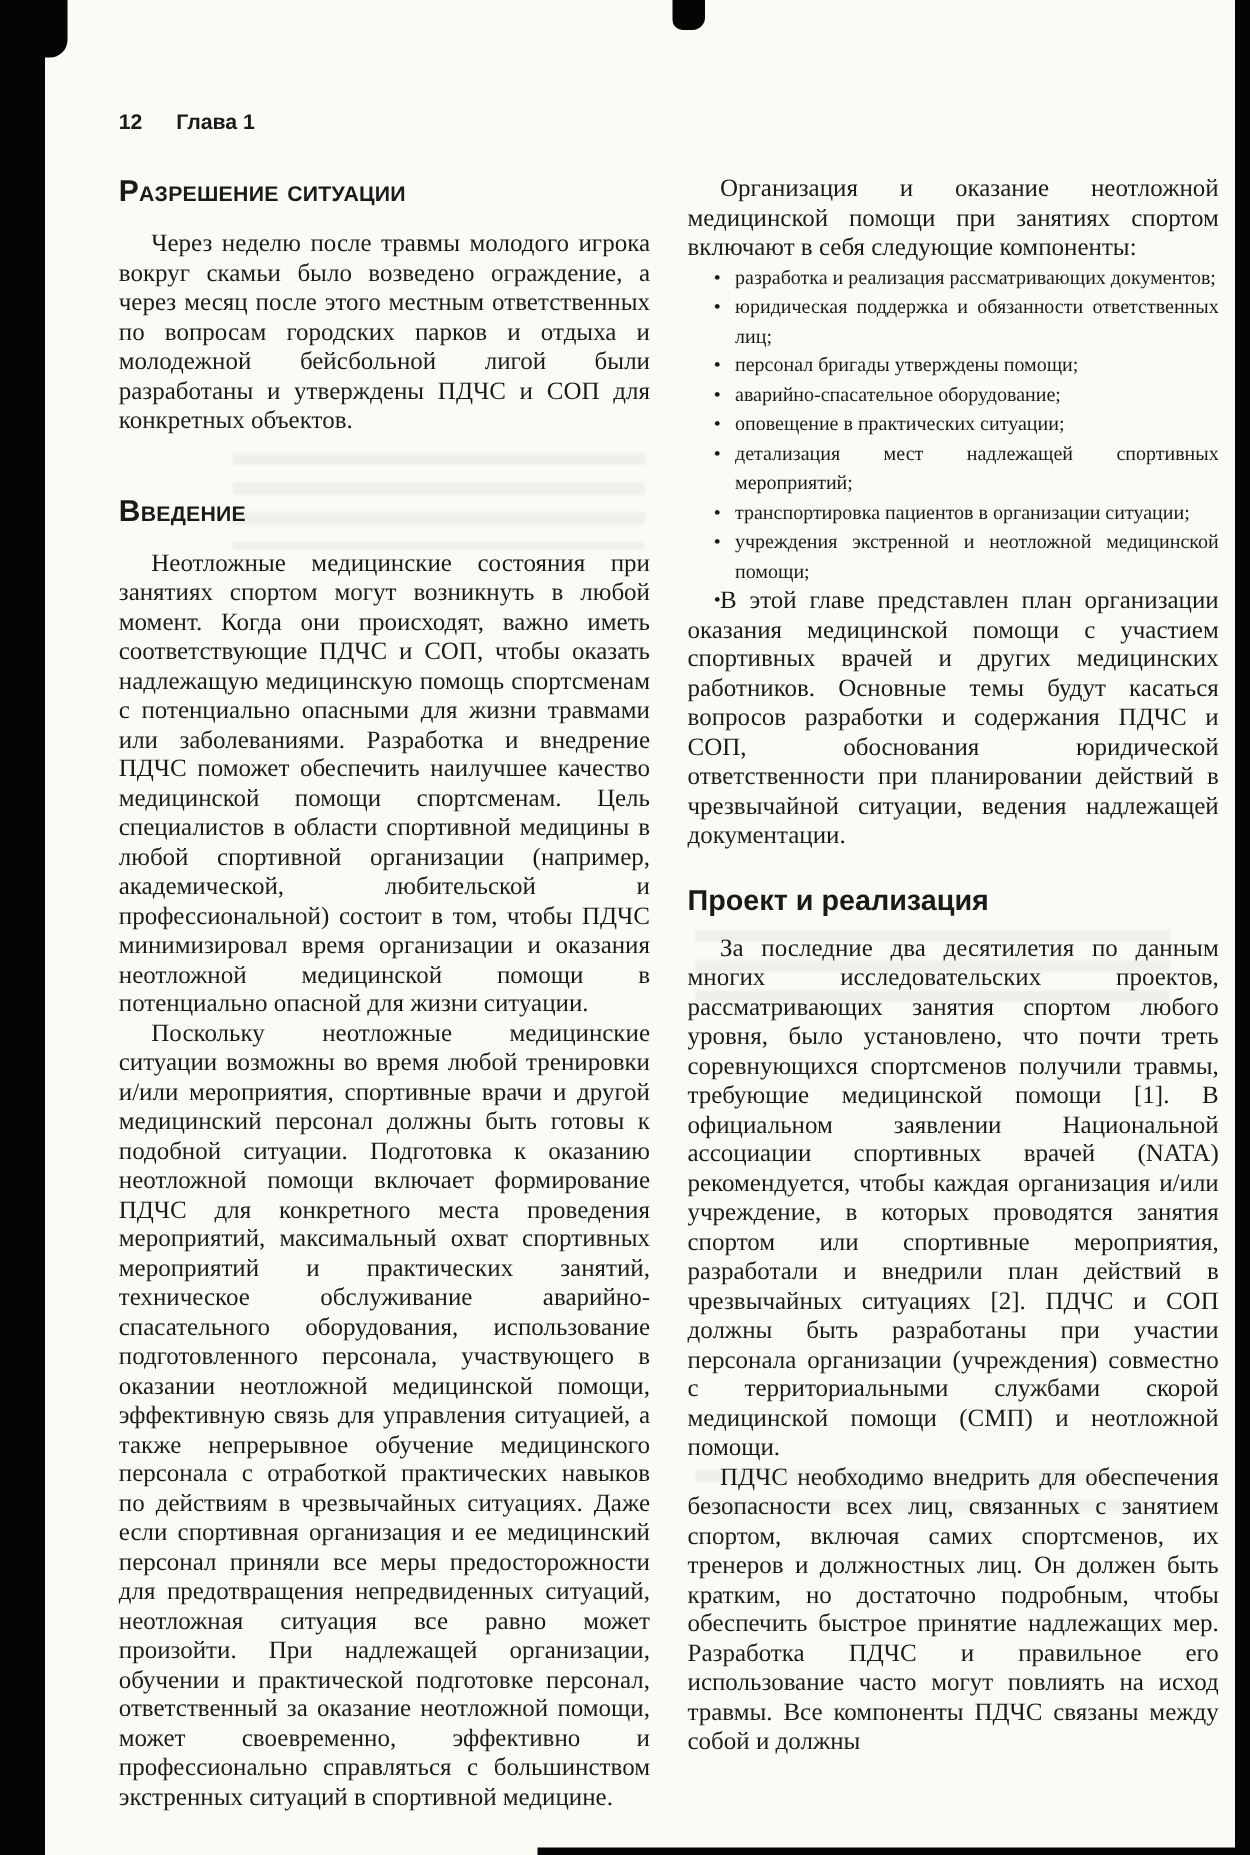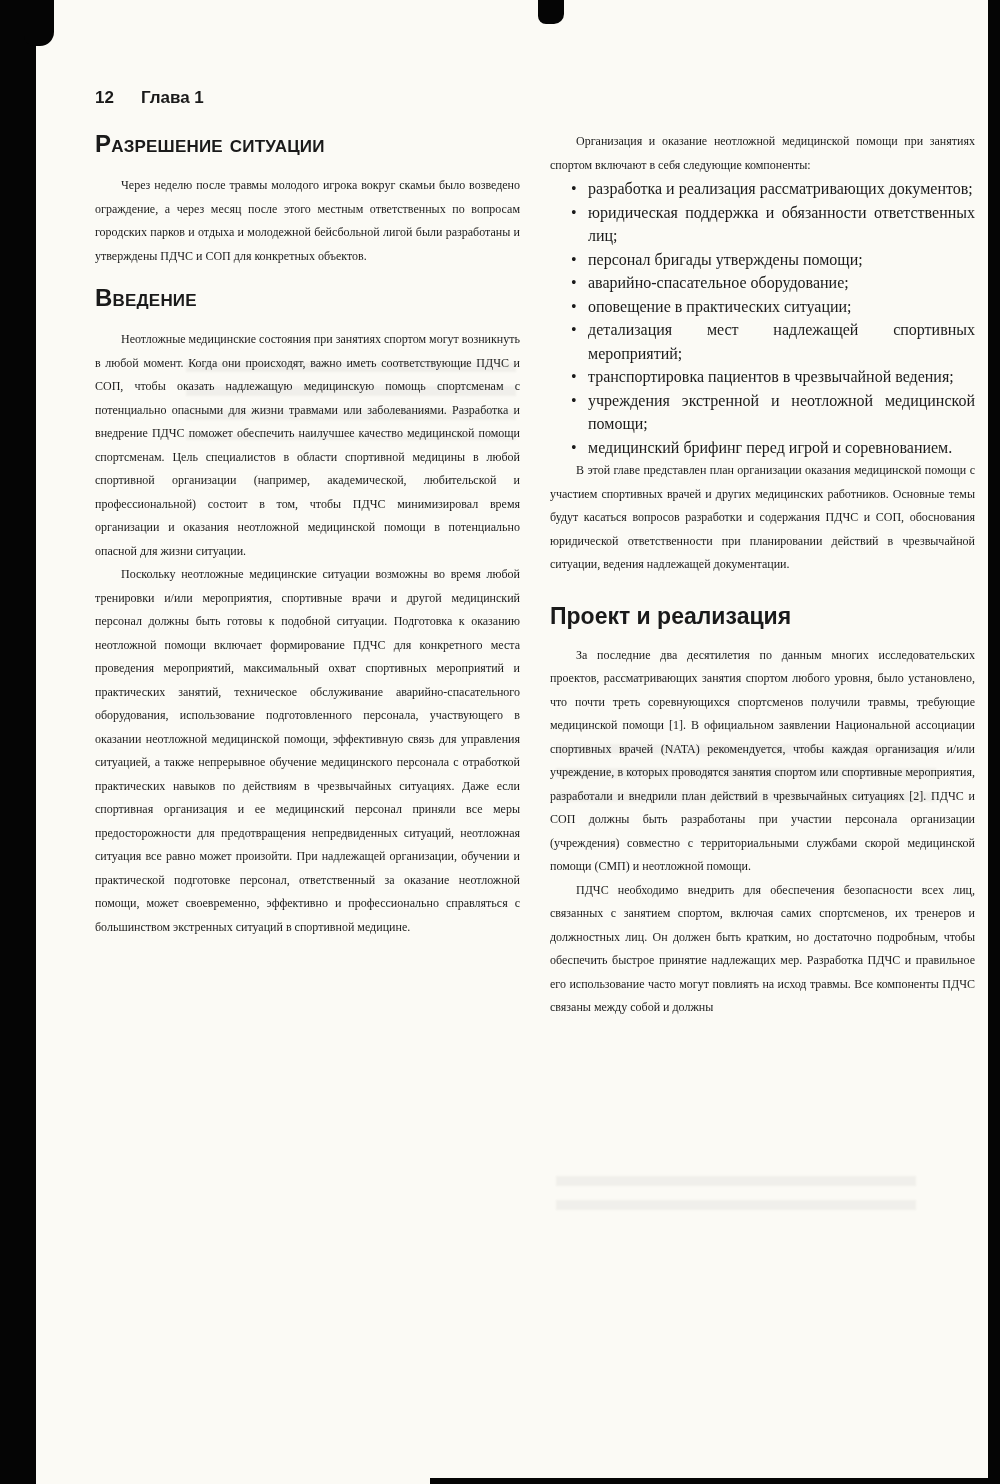--- a/index.html
+++ b/index.html
@@ -43,51 +43,51 @@
     z-index: 1;
   }
   .bleed-1 { left: 150px; top: 362px; width: 330px; height: 78px; }
   .bleed-2 { left: 520px; top: 744px; width: 380px; height: 62px; }
   .bleed-3 { left: 520px; top: 1176px; width: 360px; height: 36px; }
 
   .running-head {
     font-family: "Liberation Sans", "DejaVu Sans", sans-serif;
     font-weight: bold;
     font-size: 17px;
-    margin-bottom: 22px;
+    margin-bottom: 32px;
     position: relative; z-index: 2;
   }
   .running-head .chapter { margin-left: 27px; }
 
   .columns {
     display: flex;
     gap: 30px;
     position: relative; z-index: 2;
   }
   .col { flex: 1 1 0; min-width: 0; }
 
   .h-caps {
     font-family: "Liberation Sans", "DejaVu Sans", sans-serif;
     font-weight: bold;
     font-variant: small-caps;
     font-size: 24px;
     letter-spacing: 0.2px;
     margin: 0 0 16px 0;
   }
-  .h-gap { margin-top: 16px; }
+  .h-gap { margin-top: 47px; }
 
   .h-sans {
     font-family: "Liberation Sans", "DejaVu Sans", sans-serif;
     font-weight: bold;
     font-size: 23px;
     margin: 26px 0 14px 0;
   }
 
   .para {
-    font-size: 12px;
+    font-size: 20px;
     line-height: 23.5px;
     text-align: justify;
     text-indent: 26px;
     hyphens: auto;
   }
 
   ul.components {
     list-style: none;
     margin: 0;
     padding: 0 0 0 21px;
@@ -139,23 +139,23 @@
       <section class="col">
         <p class="para">Организация и оказание неотложной медицинской помощи при занятиях спортом включают в себя следующие компоненты:</p>
 
         <ul class="components">
           <li><span class="dot">•</span><span>разработка и реализация рассматривающих документов;</span></li>
           <li><span class="dot">•</span><span>юридическая поддержка и обязанности ответственных лиц;</span></li>
           <li><span class="dot">•</span><span>персонал бригады утверждены помощи;</span></li>
           <li><span class="dot">•</span><span>аварийно-спасательное оборудование;</span></li>
           <li><span class="dot">•</span><span>оповещение в практических ситуации;</span></li>
           <li><span class="dot">•</span><span>детализация мест надлежащей спортивных мероприятий;</span></li>
-          <li><span class="dot">•</span><span>транспортировка пациентов в чрезвычайной ведения;</span></li>
+          <li><span class="dot">•</span><span>транспортировка пациентов в организации ситуации;</span></li>
           <li><span class="dot">•</span><span>учреждения экстренной и неотложной медицинской помощи;</span></li>
-          <li><span class="dot">•</span><span>медицинский брифинг перед игрой и соревнованием.</span></li>
+          <li><span class="dot">•</span></li>
         </ul>
 
         <p class="para">В этой главе представлен план организации оказания медицинской помощи с участием спортивных врачей и других медицинских работников. Основные темы будут касаться вопросов разработки и содержания ПДЧС и СОП, обоснования юридической ответственности при планировании действий в чрезвычайной ситуации, ведения надлежащей документации.</p>
 
         <h2 class="h-sans">Проект и реализация</h2>
         <p class="para">За последние два десятилетия по данным многих исследовательских проектов, рассматривающих занятия спортом любого уровня, было установлено, что почти треть соревнующихся спортсменов получили травмы, требующие медицинской помощи [1]. В официальном заявлении Национальной ассоциации спортивных врачей (NATA) рекомендуется, чтобы каждая организация и/или учреждение, в которых проводятся занятия спортом или спортивные мероприятия, разработали и внедрили план действий в чрезвычайных ситуациях [2]. ПДЧС и СОП должны быть разработаны при участии персонала организации (учреждения) совместно с территориальными службами скорой медицинской помощи (СМП) и неотложной помощи.</p>
         <p class="para">ПДЧС необходимо внедрить для обеспечения безопасности всех лиц, связанных с занятием спортом, включая самих спортсменов, их тренеров и должностных лиц. Он должен быть кратким, но достаточно подробным, чтобы обеспечить быстрое принятие надлежащих мер. Разработка ПДЧС и правильное его использование часто могут повлиять на исход травмы. Все компоненты ПДЧС связаны между собой и должны</p>
       </section>
 
     </div>

